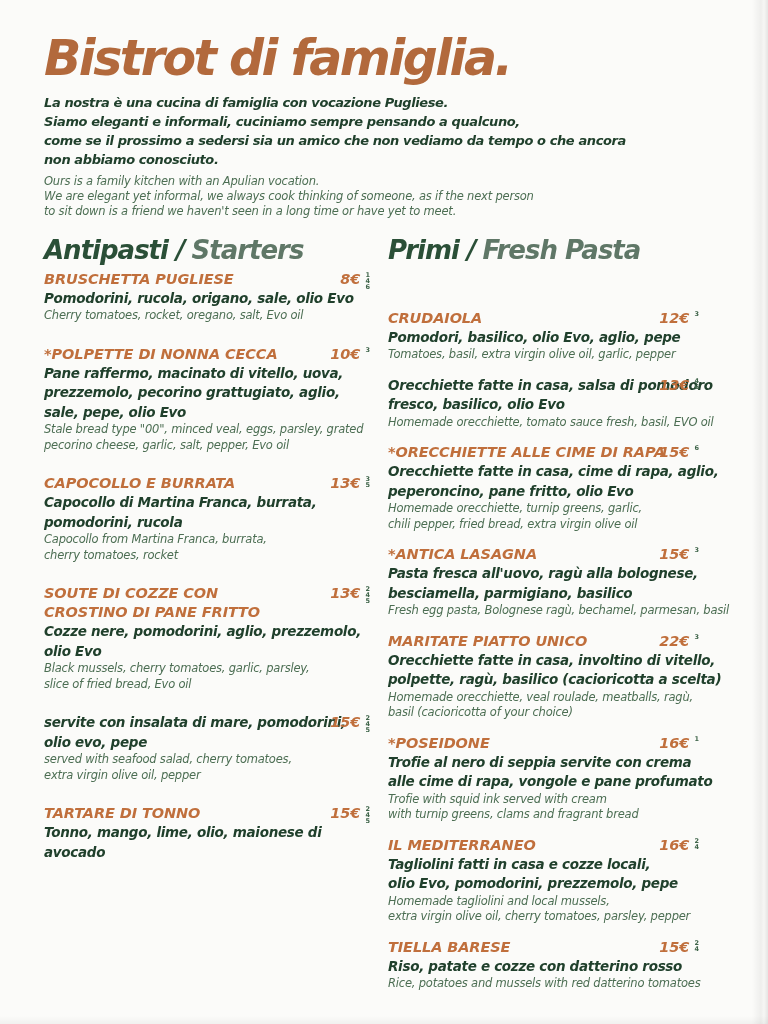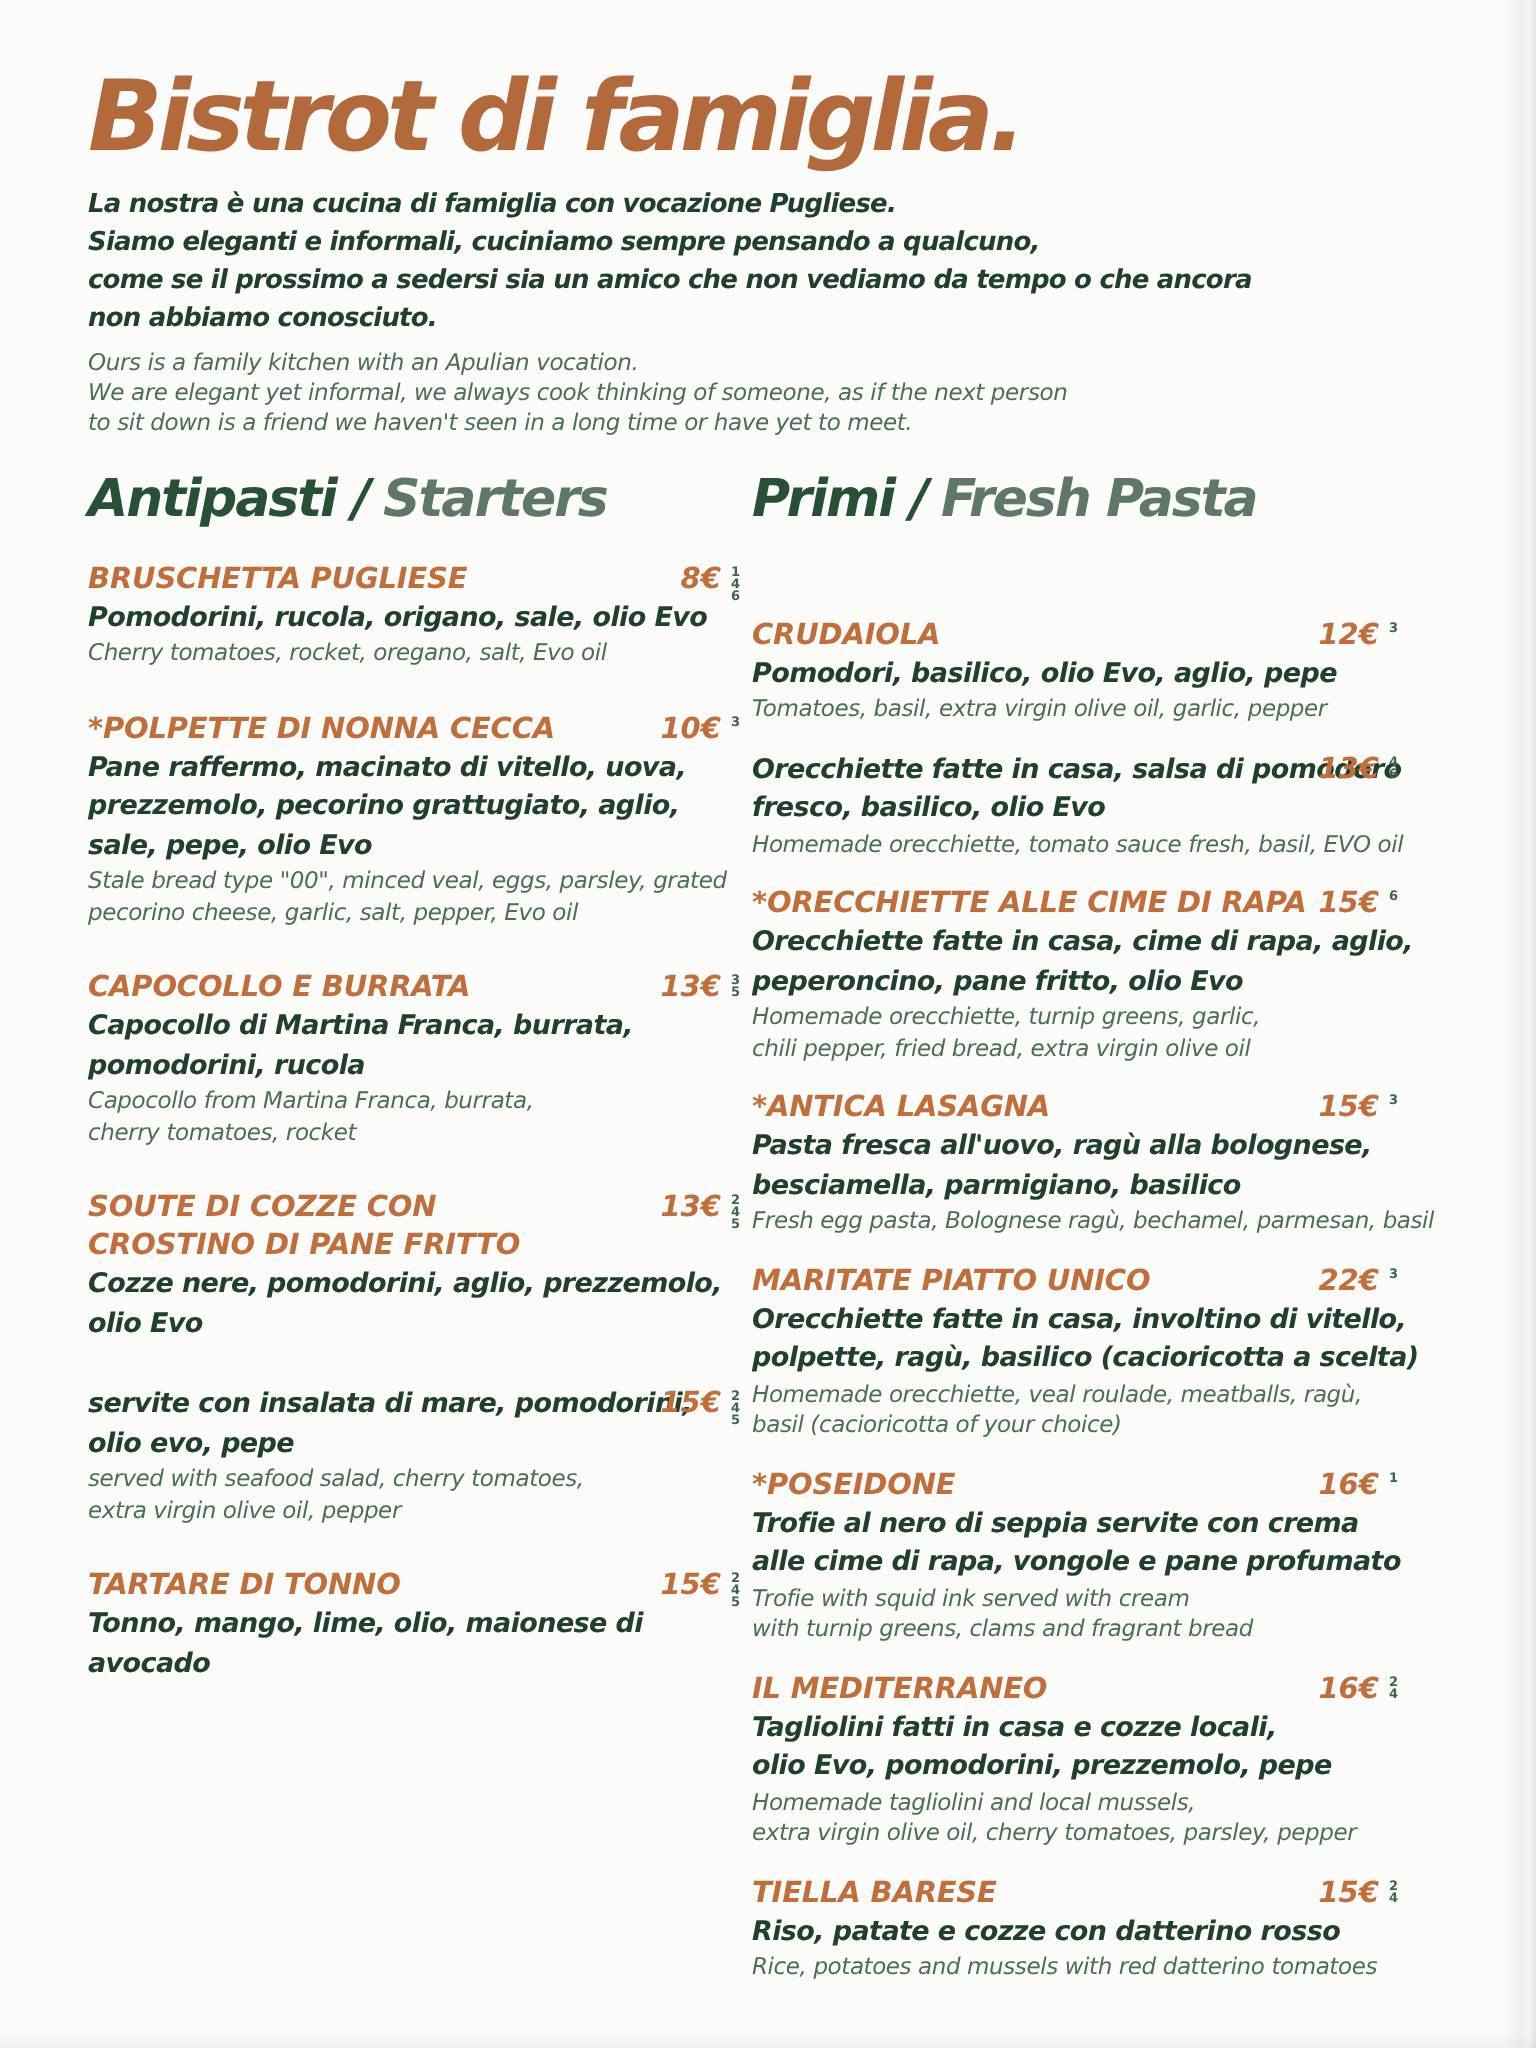--- a/index.html
+++ b/index.html
@@ -22,28 +22,28 @@
     color:var(--dark-green,#20402c);
     font-size:13px;font-weight:bold;font-style:oblique;
     line-height:19px;letter-spacing:-0.4px;white-space:pre-line;margin:0 0 5px 0;
   }
   .intro-en{
     color:var(--desc-en-green,#4c6e53);
     font-size:11.5px;font-style:oblique;
     line-height:15px;letter-spacing:-0.2px;white-space:pre-line;margin:0 0 16px 0;
   }
 
-  .columns{display:flex;}
+  .columns{display:flex;gap:12px;}
   .col{box-sizing:border-box;}
   .col-0{width:332px;flex:none;}
   .col-1{flex:1;}
   .section-title{font-size:26px;font-weight:bold;font-style:oblique;letter-spacing:-1px;line-height:30px;white-space:nowrap;}
   .section-title .t-it{color:var(--header-green,#2a4f37);}
   .section-title .t-en{color:var(--muted-green,#5f7767);margin-left:7px;}
-  .col-0 .items{margin-top:16px;}
+  .col-0 .items{margin-top:5px;}
   .col-1 .items{margin-top:44px;}
 
   .item{position:relative;margin-bottom:21px;}
   .col-1 .item{margin-bottom:13px;}
   .item-name{
     display:block;color:var(--accent,#c06f3c);
     font-size:14.5px;font-weight:bold;font-style:oblique;
     letter-spacing:-0.1px;line-height:19px;white-space:pre-line;
     padding-right:64px;
   }
@@ -133,20 +133,22 @@
     <div class="price">
       <span class="price-value">13€</span>
       <span class="allergen-stack">
                 <span>2</span>
                 <span>4</span>
                 <span>5</span>
               </span>
     </div>
     <div class="desc-it">Cozze nere, pomodorini, aglio, prezzemolo,
 olio Evo</div>
+    <div class="desc-en">Black mussels, cherry tomatoes, garlic, parsley,
+slice of fried bread, Evo oil</div>
   </div>
 
   <div class="item">
     <div class="price">
       <span class="price-value">15€</span>
       <span class="allergen-stack">
                 <span>2</span>
                 <span>4</span>
                 <span>5</span>
               </span>

